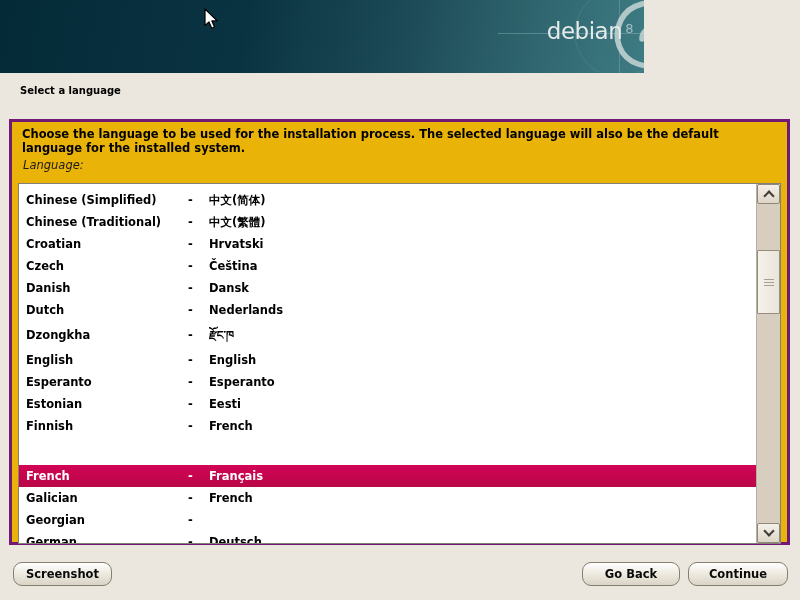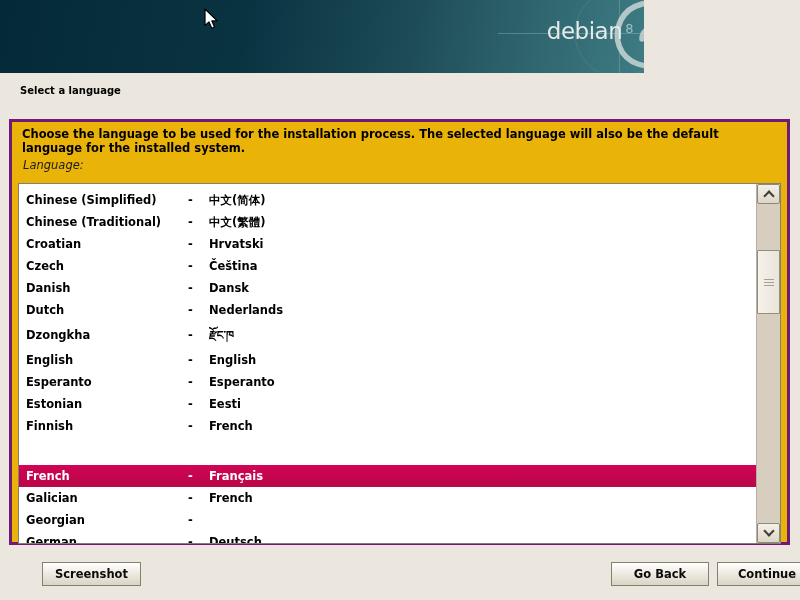--- a/index.html
+++ b/index.html
@@ -75,24 +75,24 @@
     position:absolute;left:0;right:0;top:46px;height:64px;
     background:linear-gradient(90deg,#f5f2ec,#eae5da);
     border:1px solid #948d80;border-radius:1px;box-sizing:border-box;
     display:flex;flex-direction:column;align-items:center;justify-content:center;gap:2px;
   }
   .grip{width:10px;height:1px;background:#a79f91;}
   
   .btn{
     position:absolute;height:24px;box-sizing:border-box;
     background:linear-gradient(#ffffff,#ece7dc 55%,#dad4c7);
-    border:1px solid #867f70;border-radius:0;
+    border:1px solid #867f70;border-radius:9px;
     font-family:"DejaVu Sans","Liberation Sans",sans-serif;
     font-size:11.5px;font-weight:bold;color:#0a0a0a;
-    display:flex;align-items:center;justify-content:center;padding:0 12px;margin-left:29px;
+    display:flex;align-items:center;justify-content:center;padding:0 12px;
   }
   .btn-screenshot{left:13px;top:562px;width:99px;}
   .btn-goback{left:582px;top:562px;width:98px;}
   .btn-continue{left:688px;top:562px;width:100px;}
   
   .cursor{position:absolute;left:204px;top:8px;pointer-events:none;}
 </style>
 </head>
 <body>
 

